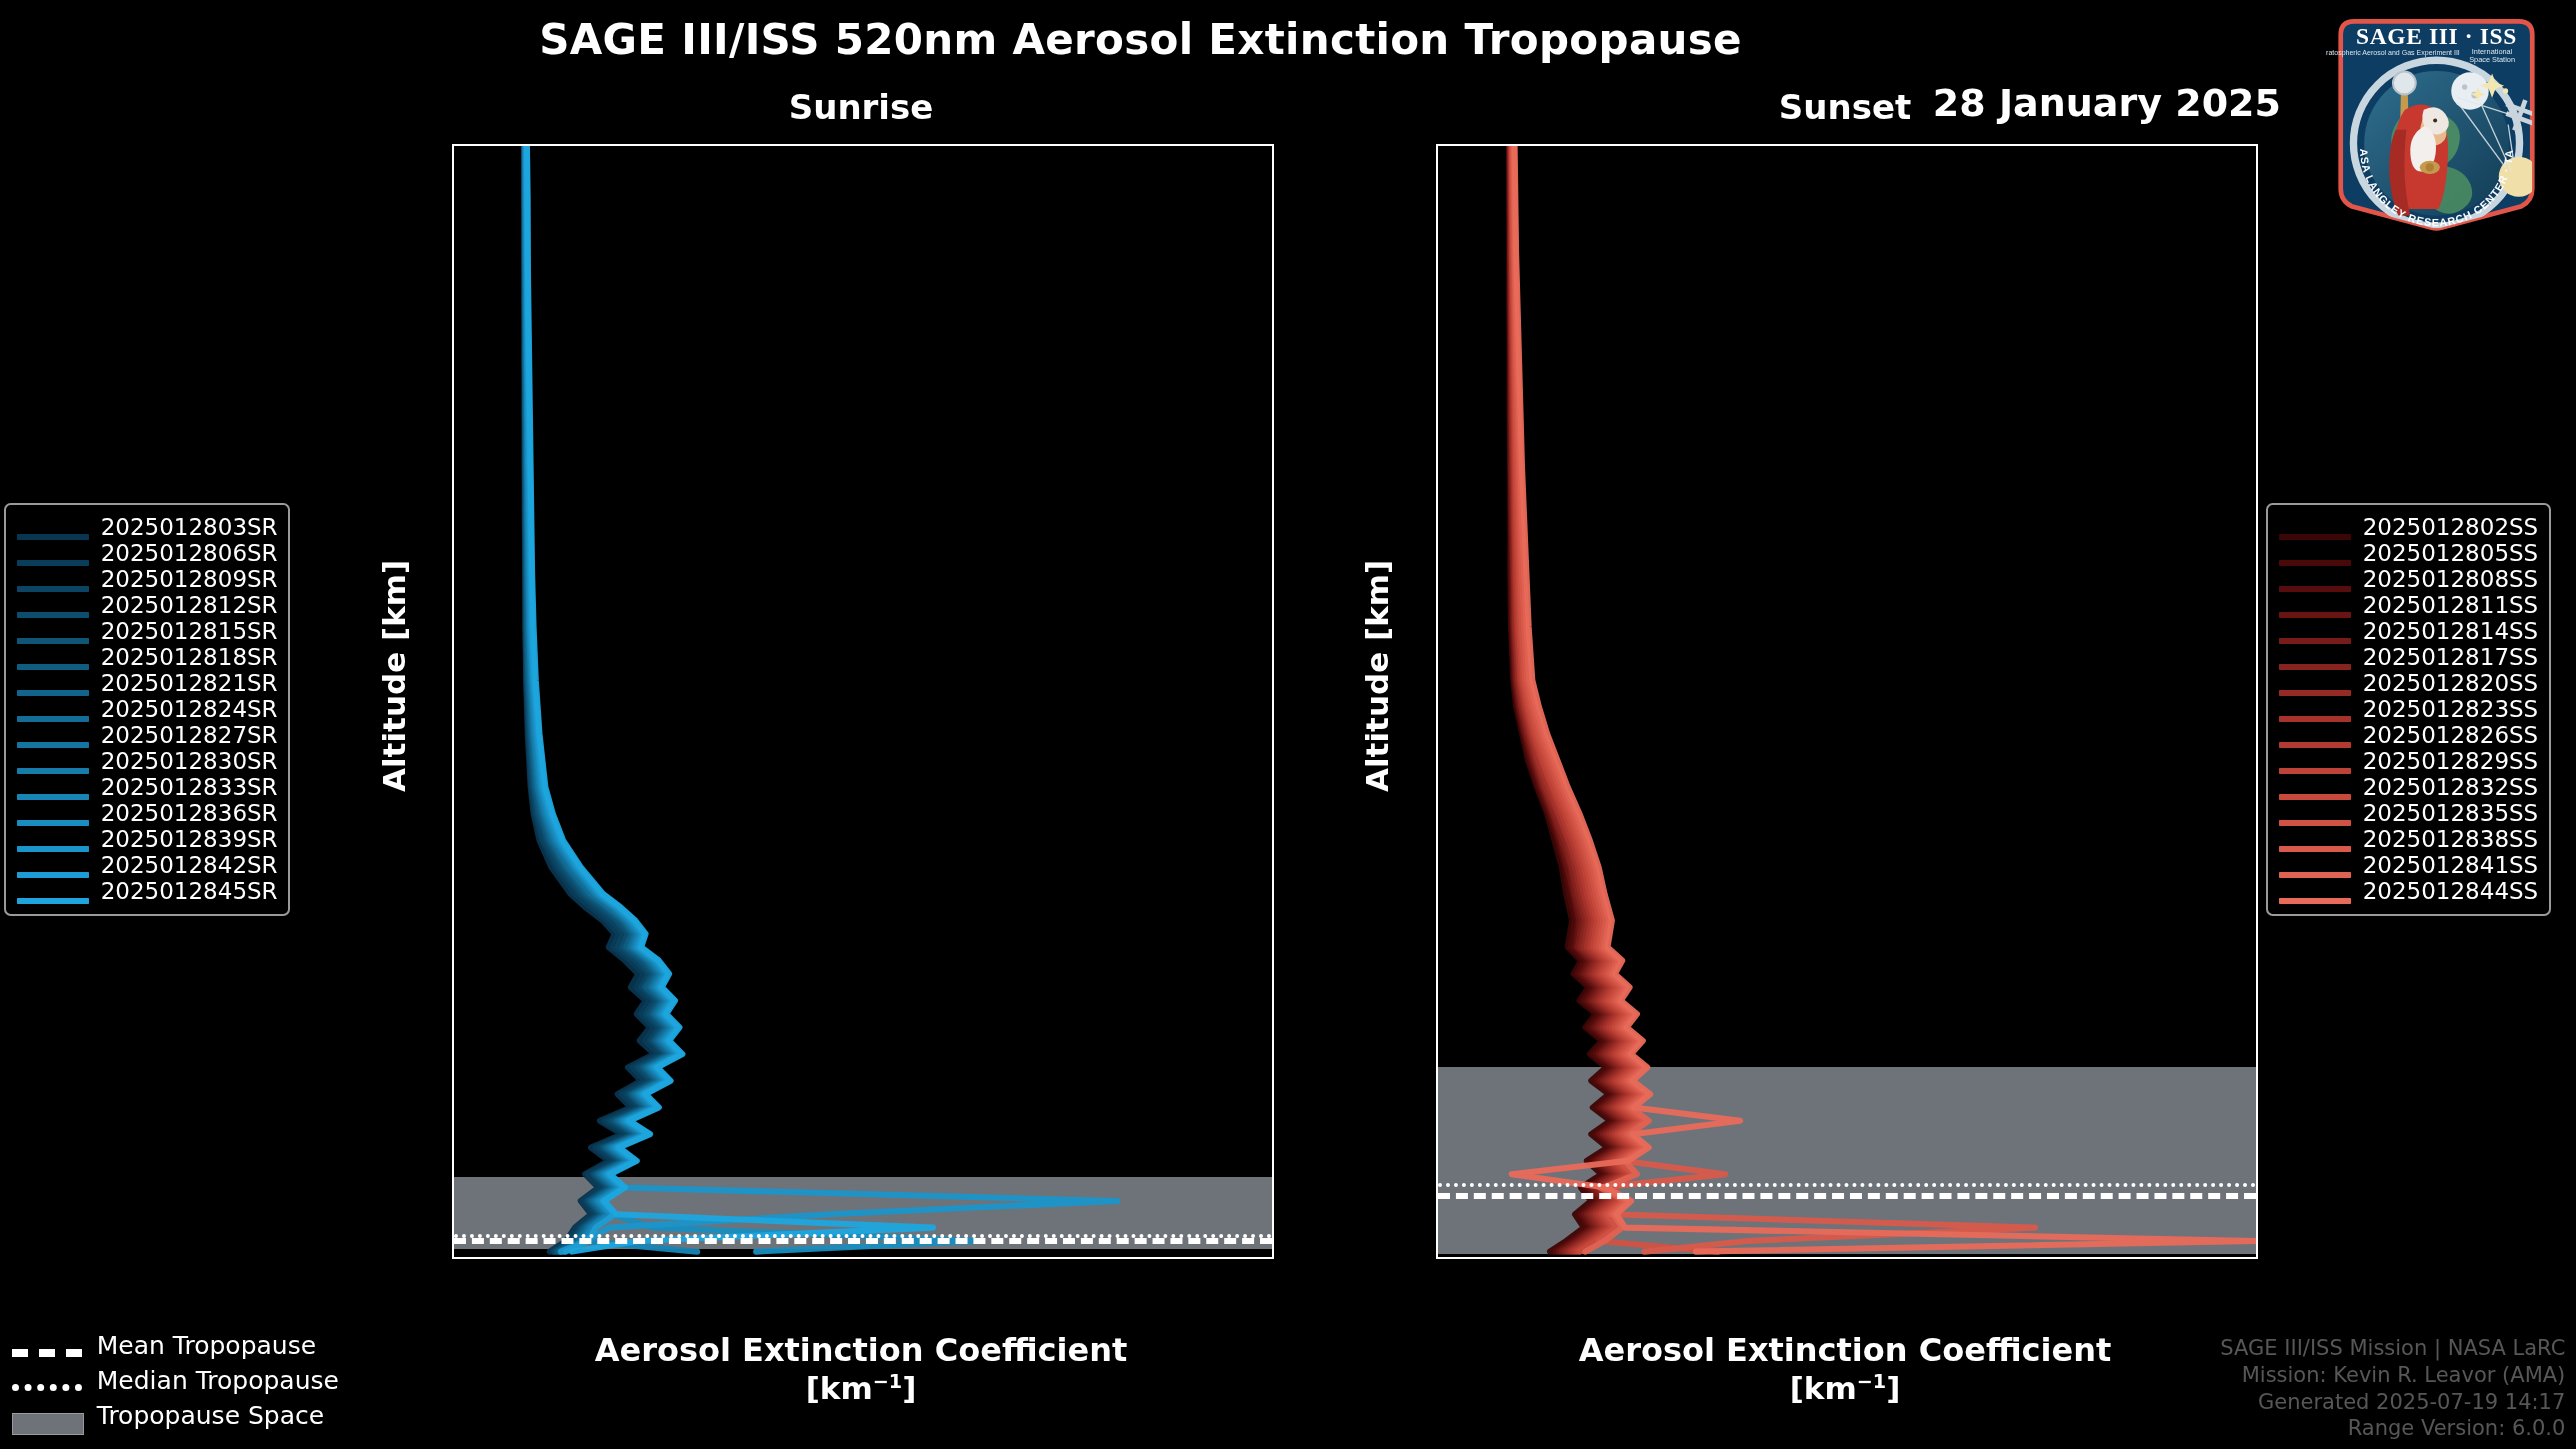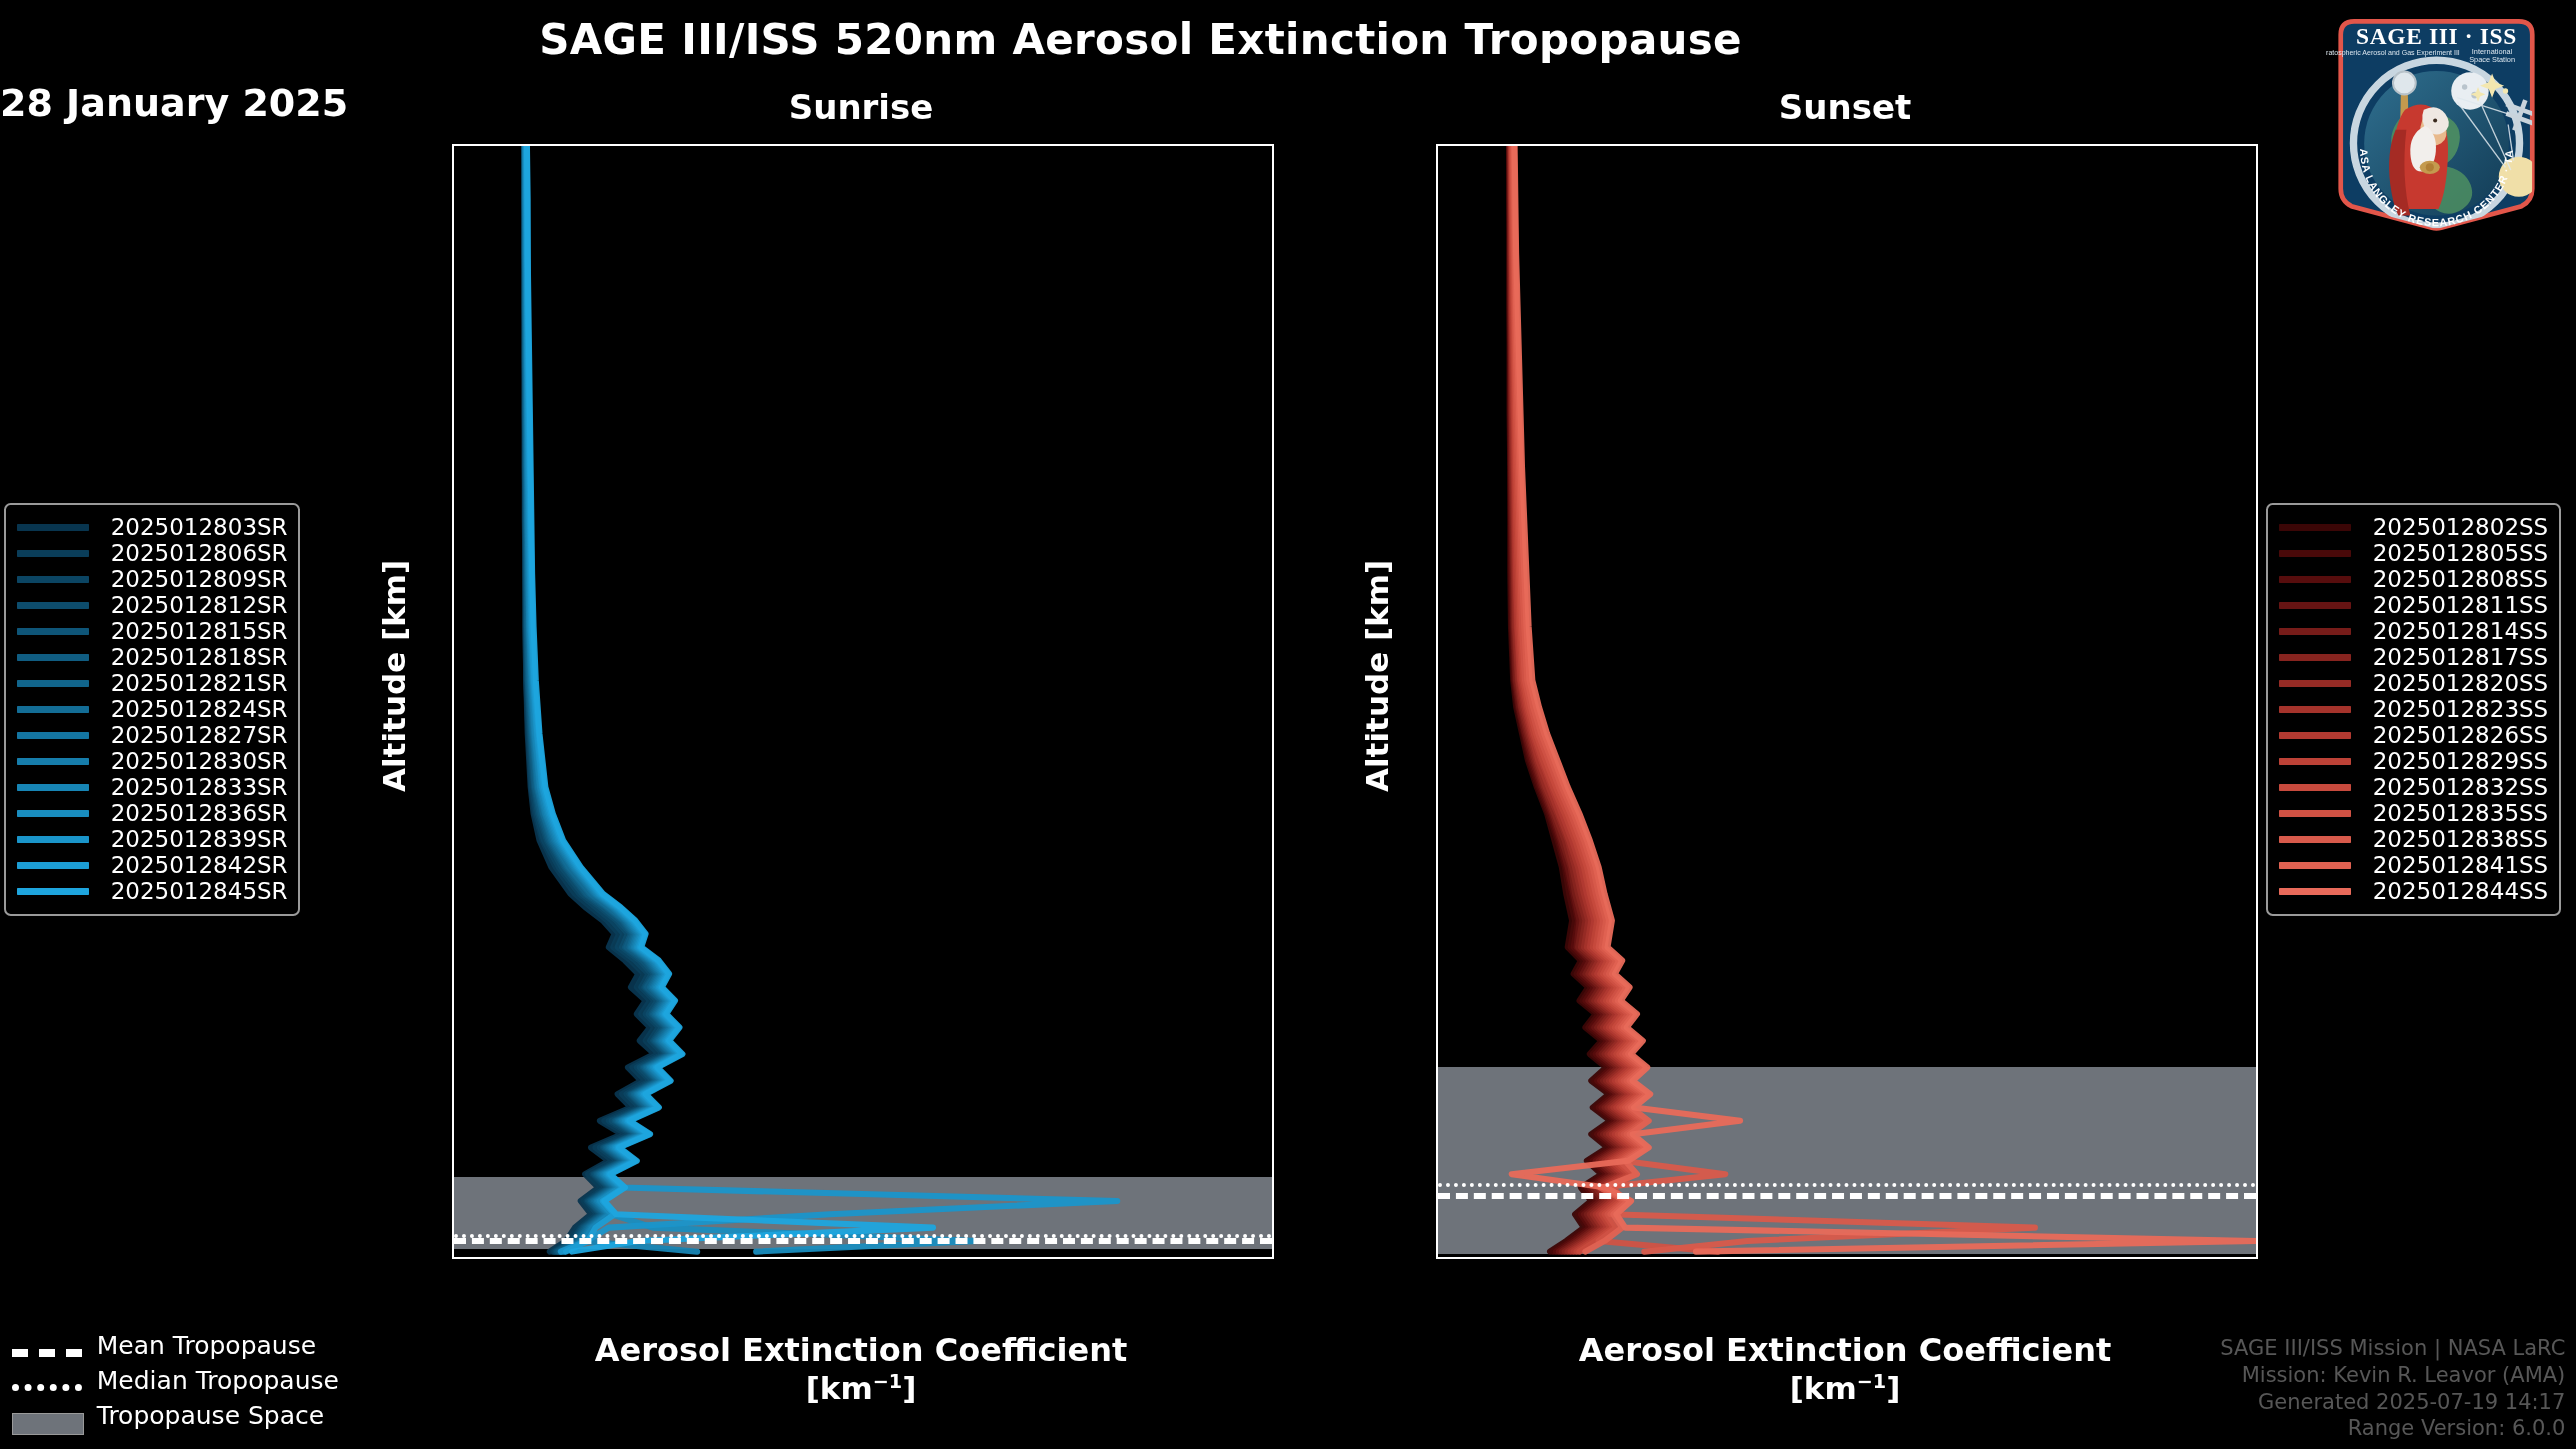--- a/index.html
+++ b/index.html
@@ -4,21 +4,21 @@
 <style>
   html,body{margin:0;padding:0;background:#000;}
   body{width:2576px;height:1449px;position:relative;overflow:hidden;
        font-family:"DejaVu Sans","Liberation Sans",sans-serif;color:#fff;}
 
   .abs{position:absolute;}
 
   
   #main-title{left:0;top:14.8px;width:2281px;text-align:center;
     font-size:42px;font-weight:bold;letter-spacing:0.3px;}
-  #date-title{left:0;top:81px;width:2281px;text-align:left;
+  #date-title{left:0;top:81px;width:2281px;text-align:right;
     font-size:38px;font-weight:bold;}
   #sunrise-title{left:452px;top:87px;width:818px;text-align:center;
     font-size:34px;font-weight:bold;}
   #sunset-title{left:1436px;top:87px;width:818px;text-align:center;
     font-size:34px;font-weight:bold;}
 
   
   .axes{position:absolute;border:2px solid #fff;background:#000;overflow:hidden;}
   #axes-left {left:452px; top:144px; width:818px; height:1111px;}
   #axes-right{left:1436px;top:144px; width:818px; height:1111px;}
@@ -44,21 +44,21 @@
   #xlabel-left {left:452px; top:1332px;}
   #xlabel-right{left:1436px;top:1332px;}
   .xlabel .unit{display:block;font-size:31px;}
   sup{font-size:.62em;vertical-align:super;}
 
   
   .legend-box{position:absolute;border:2px solid #9a9a9a;border-radius:6.7px;
     background:#000;padding:9.4px 10.7px;}
   #legend-left {left:4px;  top:503px;}
   #legend-right{left:2266px;top:503px;}
-  .leg-row{display:flex;align-items:center;height:26px;gap:10px;}
+  .leg-row{display:flex;align-items:flex-end;height:26px;}
   .leg-swatch{width:72px;height:6.7px;flex:0 0 auto;border-radius:0.7px;}
   .leg-text{margin-left:12px;font-size:23px;white-space:nowrap;color:#fff;}
   #legend-right .leg-row{justify-content:flex-start;}
 
   
   #legend-tropo{position:absolute;left:12px;top:1325px;}
   .tl-row{display:flex;align-items:flex-end;height:35px;}
   .tl-key{width:70px;height:14.8px;flex:0 0 auto;position:relative;}
   .tl-dash{border-top:8px dashed #fff;position:absolute;top:3.4px;left:0;width:100%;}
   .tl-dot{border-top:7.4px dotted #fff;position:absolute;top:4px;left:0;width:100%;}

